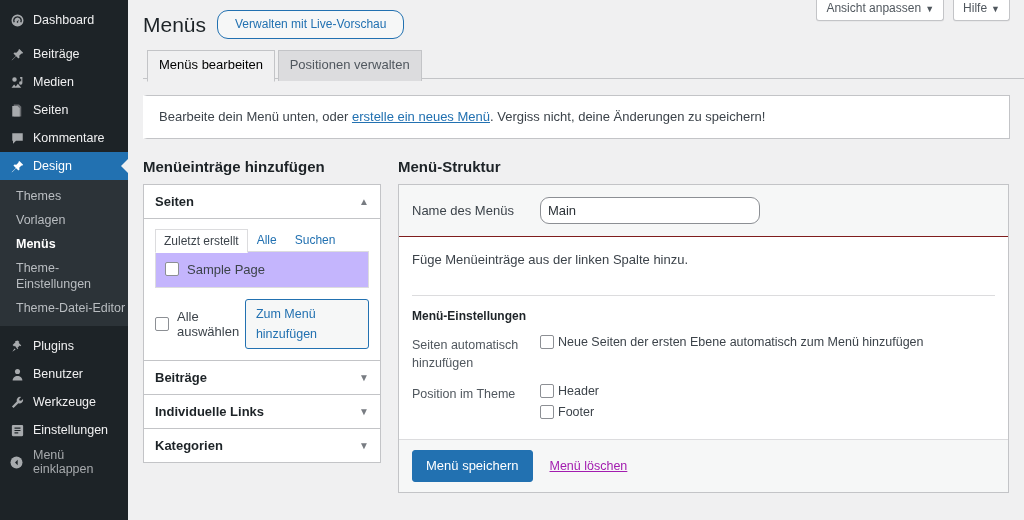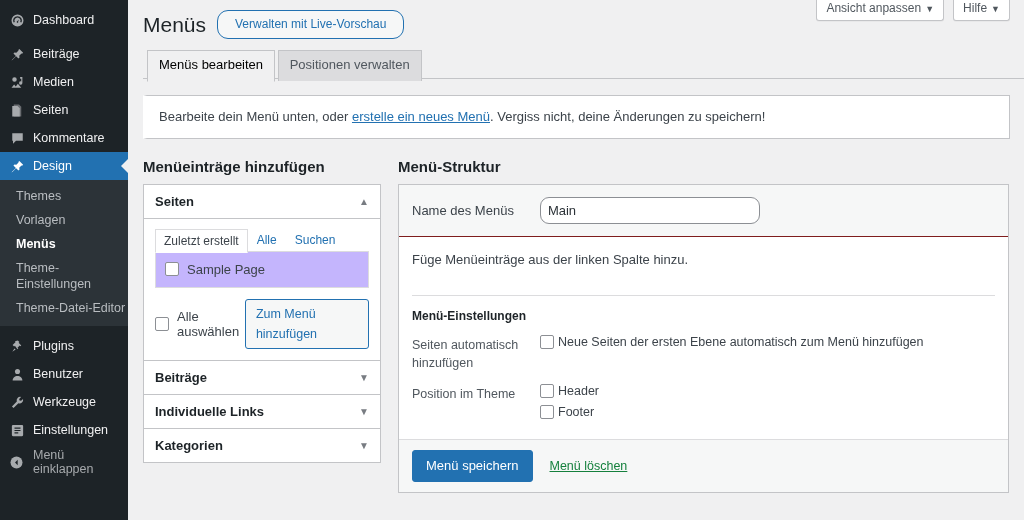--- a/index.html
+++ b/index.html
@@ -207,21 +207,21 @@
   .panel-foot {
     display: flex; align-items: center; gap: 17px;
     padding: 10px 13px; border-top: 1px solid #dcdcde; background: #f6f7f7;
   }
   .btn-primary {
     background: #2271b1; border: 1px solid #2271b1; border-radius: 3px;
     color: #fff; font-size: 13px; padding: 6px 13px; cursor: pointer;
     line-height: 1.4;
   }
   .link-delete {
-    color: #15803d; font-size: 12.5px; text-decoration: underline; cursor: pointer;
+    color: #a21caf; font-size: 12.5px; text-decoration: underline; cursor: pointer;
   }
 </style>
 </head>
 <body>
 
 <div id="app">
 
   <div id="sidebar">
 
     <div class="sb-item top-gap">

